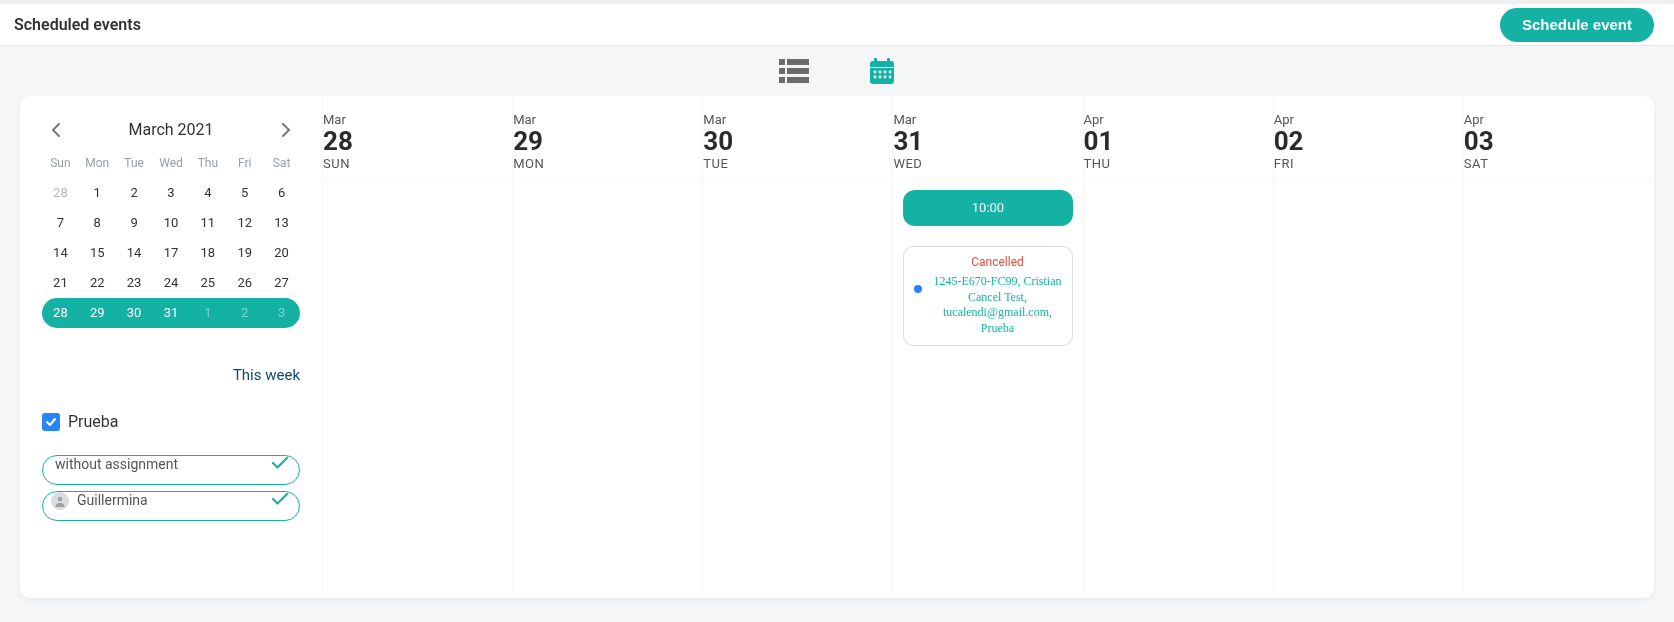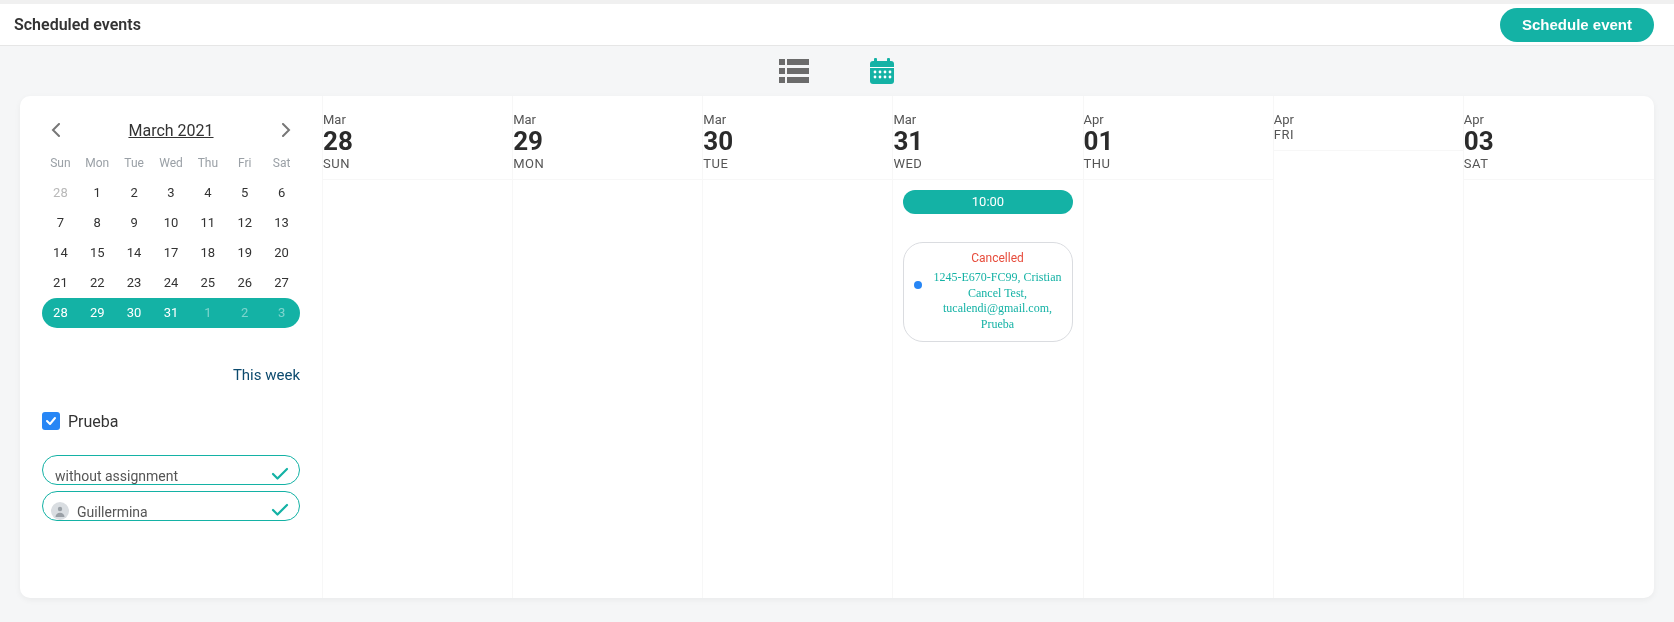--- a/index.html
+++ b/index.html
@@ -63,25 +63,23 @@
 
   
   .sidebar {
     width: 302px;
     padding: 24px 22px 20px 22px;
     display: flex;
     flex-direction: column;
   }
   .cal-header {
     display: flex;
-    align-items: center;
     justify-content: space-between;
     padding: 0 4px;
     margin-bottom: 14px;
-    text-decoration: underline;
   }
   .cal-title { font-size: 16px; color: #333; }
   .nav-btn {
     width: 20px; height: 20px;
     display: flex; align-items: center; justify-content: center;
     cursor: pointer; color: #777;
   }
 
   .dow-row, .day-row {
     display: grid;
@@ -111,38 +109,38 @@
 
   .this-week {
     text-align: right;
     color: #0c4a6e;
     font-size: 15px;
     margin: 38px 0 28px 0;
     cursor: pointer;
   }
 
   .filter-check {
-    display: flex; gap: 8px;
+    display: flex; align-items: center; gap: 8px;
     margin-bottom: 24px;
   }
   .checkbox {
     width: 18px; height: 18px;
     background: #2786f5;
     border-radius: 3px;
     display: flex; align-items: center; justify-content: center;
     cursor: pointer;
   }
   .filter-check .label { font-size: 16px; color: #333; }
 
   .person-filter {
     border: 1.5px solid #14b2a5;
     border-radius: 16px;
     height: 30px;
     display: flex;
-    align-items: flex-end;
+    align-items: flex-start;
     padding: 0 10px 0 8px;
     margin-bottom: 6px;
     cursor: pointer;
     font-size: 14px;
     color: #555;
   }
   .person-filter .avatar {
     width: 18px; height: 18px; border-radius: 50%;
     background: #d9dde1;
     margin-right: 8px;
@@ -170,28 +168,28 @@
   .day-head .mon { font-size: 13px; color: #555; }
   .day-head .num { font-size: 26px; font-weight: 700; color: #2b2b2b; line-height: 1.1; }
   .day-head .dow { font-size: 13px; color: #555; letter-spacing: 0.5px; }
 
   .day-body { padding: 10px; }
 
   .event-time {
     background: #14b2a5;
     color: #fff;
     border-radius: 12px;
-    height: 24px;
+    height: 36px;
     display: flex; align-items: center; justify-content: center;
     font-size: 13px;
-    margin-bottom: 28px;
+    margin-bottom: 20px;
   }
   .event-card {
     border: 1px solid #dadce0;
-    border-radius: 20px;
+    border-radius: 10px;
     padding: 8px 10px;
     display: flex;
     gap: 11px;
   }
   .event-dot {
     width: 8px; height: 8px; border-radius: 50%;
     background: #2786f5;
     margin-top: 30px;
     flex-shrink: 0;
   }
@@ -409,20 +407,21 @@
         <div class="day-head">
           <div class="mon">Apr</div>
           <div class="num">01</div>
           <div class="dow">THU</div>
         </div>
         <div class="day-body"></div>
       </div>
       <div class="day-col">
         <div class="day-head">
           <div class="mon">Apr</div>
+          <div class="num">02</div>
           <div class="dow">FRI</div>
         </div>
         <div class="day-body"></div>
       </div>
       <div class="day-col">
         <div class="day-head">
           <div class="mon">Apr</div>
           <div class="num">03</div>
           <div class="dow">SAT</div>
         </div>

